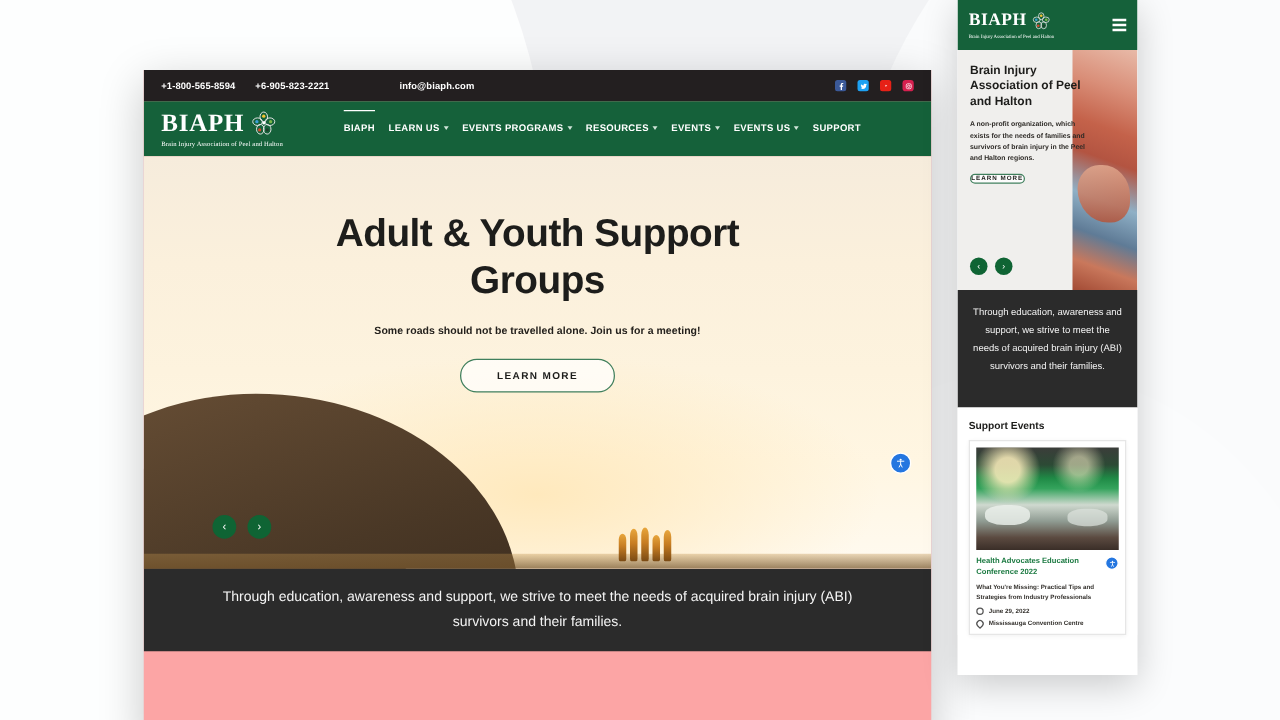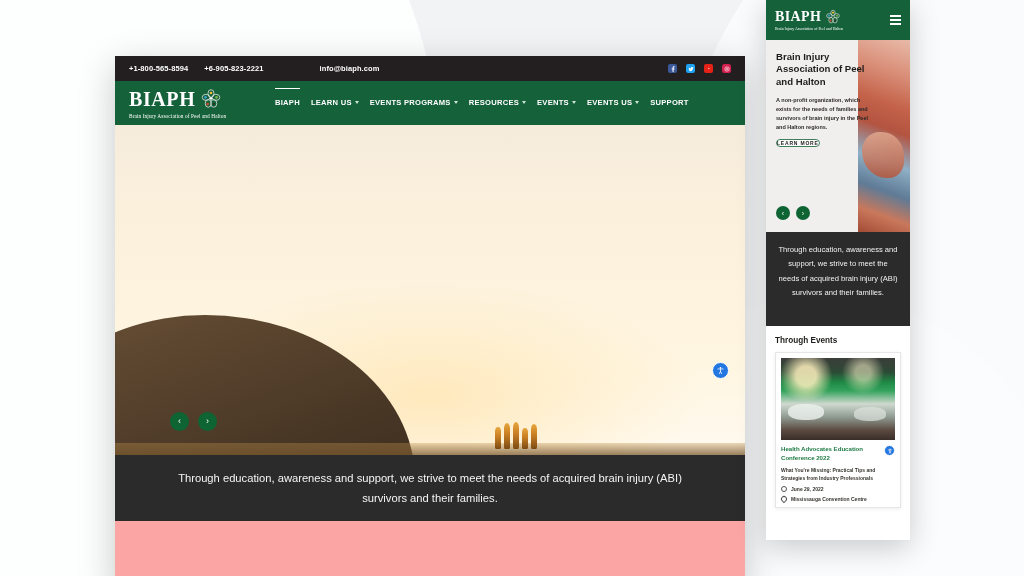--- a/index.html
+++ b/index.html
@@ -524,20 +524,25 @@
     <div class="dune"></div>
     <div class="hero-ground"></div>
     <div class="figures">
       <i class="fig" style="height:22px"></i>
       <i class="fig" style="height:26px"></i>
       <i class="fig" style="height:27px"></i>
       <i class="fig" style="height:21px"></i>
       <i class="fig" style="height:25px"></i>
     </div>
 
+    <div class="hero-inner">
+      <h1 class="hero-title">Adult &amp; Youth Support Groups</h1>
+      <p class="hero-sub">Some roads should not be travelled alone. Join us for a meeting!</p>
+      <a class="hero-btn">LEARN MORE</a>
+    </div>
 
     <div class="carousel-arrows">
       <span class="arrow-btn">‹</span>
       <span class="arrow-btn">›</span>
     </div>
 
     <div class="a11y-btn">
       <svg width="9" height="9" viewBox="0 0 20 20">
         <circle cx="10" cy="4" r="1.9" fill="#fff"></circle>
         <path d="M4.2 6.6h11.6M10 7v5M10 12l-2.6 5M10 12l2.6 5" stroke="#fff" stroke-width="1.7" stroke-linecap="round" fill="none"></path>
@@ -587,21 +592,21 @@
     </div>
     <div class="m-arrows">
       <span class="m-arrow">‹</span>
       <span class="m-arrow">›</span>
     </div>
   </div>
 
   <div class="m-mission">Through education, awareness and support, we strive to meet the needs of acquired brain injury (ABI) survivors and their families.</div>
 
   <div class="m-events">
-    <div class="m-events-title">Through Events</div>
+    <div class="m-events-title">Support Events</div>
     <div class="m-card">
       <div class="m-card-photo"></div>
       <div class="m-card-title">Health Advocates Education Conference 2022</div>
       <div class="m-card-desc">What You're Missing: Practical Tips and Strategies from Industry Professionals</div>
       <div class="m-meta">
         <i class="m-meta-icon"></i>
         <span>June 29, 2022</span>
       </div>
       <div class="m-meta">
         <i class="m-meta-icon pin"></i>

